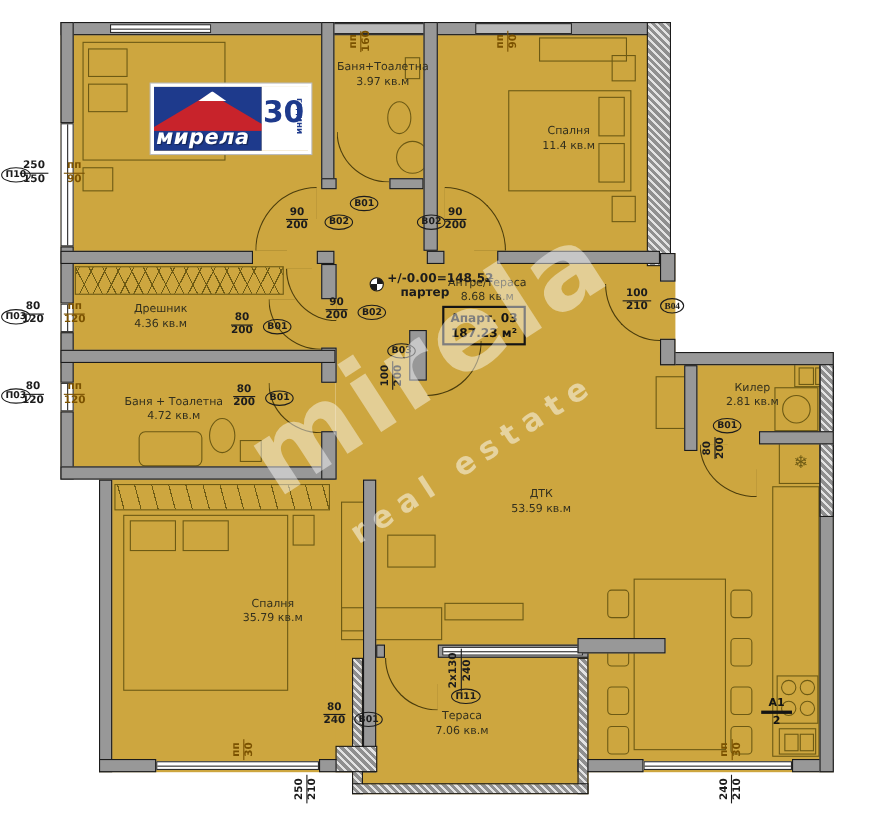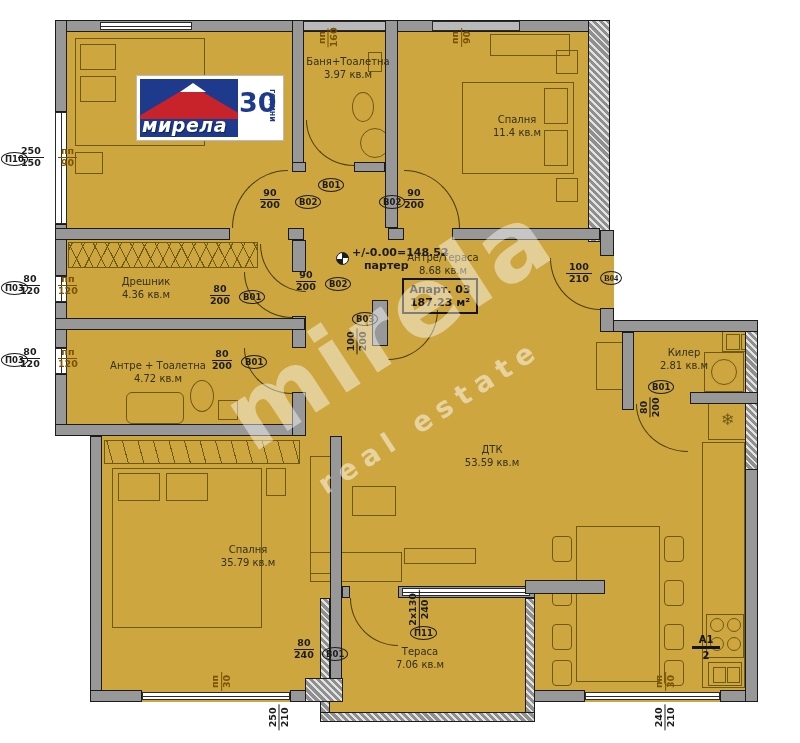--- a/index.html
+++ b/index.html
@@ -220,21 +220,21 @@
   </div>
   <div class="room-label" style="left:517px;top:113px;">
     <span class="nm">Спалня</span>
     <span class="ar">11.4 кв.м</span>
   </div>
   <div class="room-label" style="left:146px;top:275px;">
     <span class="nm">Дрешник</span>
     <span class="ar">4.36 кв.м</span>
   </div>
   <div class="room-label" style="left:158px;top:359px;">
-    <span class="nm">Антре + Тоалетна</span>
+    <span class="nm">Баня + Тоалетна</span>
     <span class="ar">4.72 кв.м</span>
   </div>
   <div class="room-label" style="left:443px;top:251px;">
     <span class="nm">Антре/Тераса</span>
     <span class="ar">8.68 кв.м</span>
   </div>
   <div class="room-label" style="left:684px;top:346px;">
     <span class="nm">Килер</span>
     <span class="ar">2.81 кв.м</span>
   </div>

